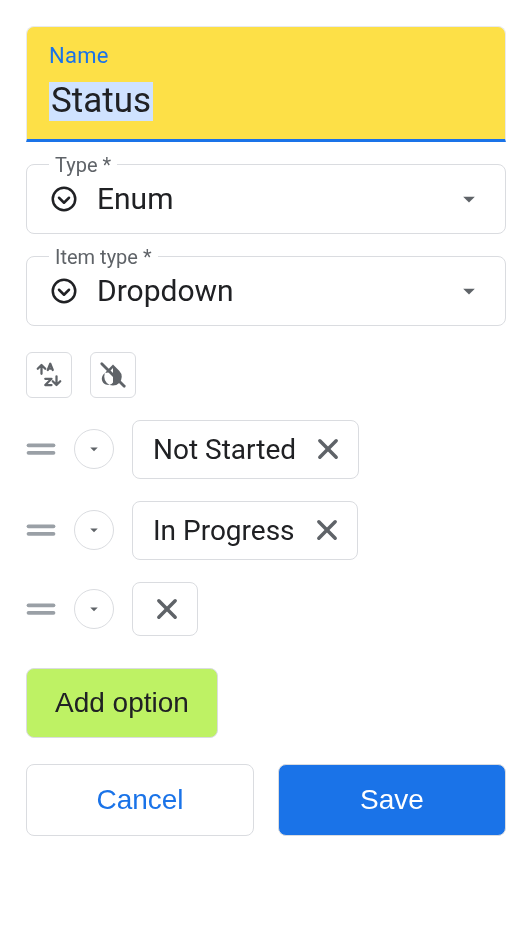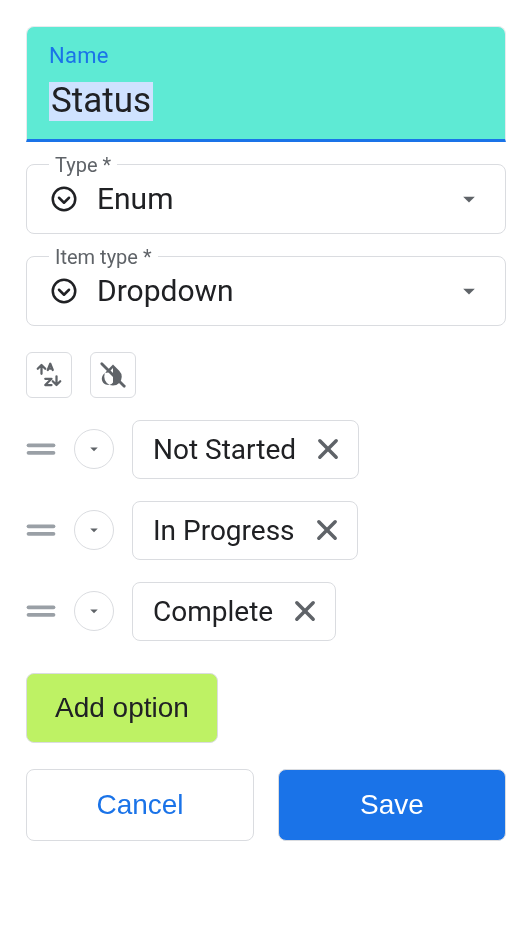--- a/index.html
+++ b/index.html
@@ -12,21 +12,21 @@
   }
   .canvas {
     width: 532px;
     height: 928px;
     position: relative;
     padding: 26px;
   }
 
   
   .name-field {
-    background: #5eead4;
+    background: #fde047;
     border: 1px solid #e8eaed;
     border-bottom: 3px solid #1a73e8;
     border-radius: 8px 8px 0 0;
     padding: 16px 22px 18px 22px;
   }
   .name-label {
     font-size: 22px;
     color: #1a73e8;
     letter-spacing: 0.3px;
   }
@@ -294,21 +294,20 @@
         <line x1="2" y1="4" x2="22" y2="4"></line>
         <line x1="2" y1="10" x2="22" y2="10"></line>
       </svg>
     </span>
     <span class="circle-caret">
       <svg width="18" height="18" viewBox="0 0 24 24" fill="currentColor">
             <path d="M7 10l5 5 5-5z"></path>
           </svg>
     </span>
     <span class="chip">
-      <span class="chip-label">Complete</span>
       <span class="chip-x">
         <svg width="28" height="28" viewBox="0 0 24 24" fill="none" stroke="currentColor" stroke-width="3" stroke-linecap="round">
           <line x1="5" y1="5" x2="19" y2="19"></line>
           <line x1="19" y1="5" x2="5" y2="19"></line>
         </svg>
       </span>
     </span>
   </div>
     </div>
 

